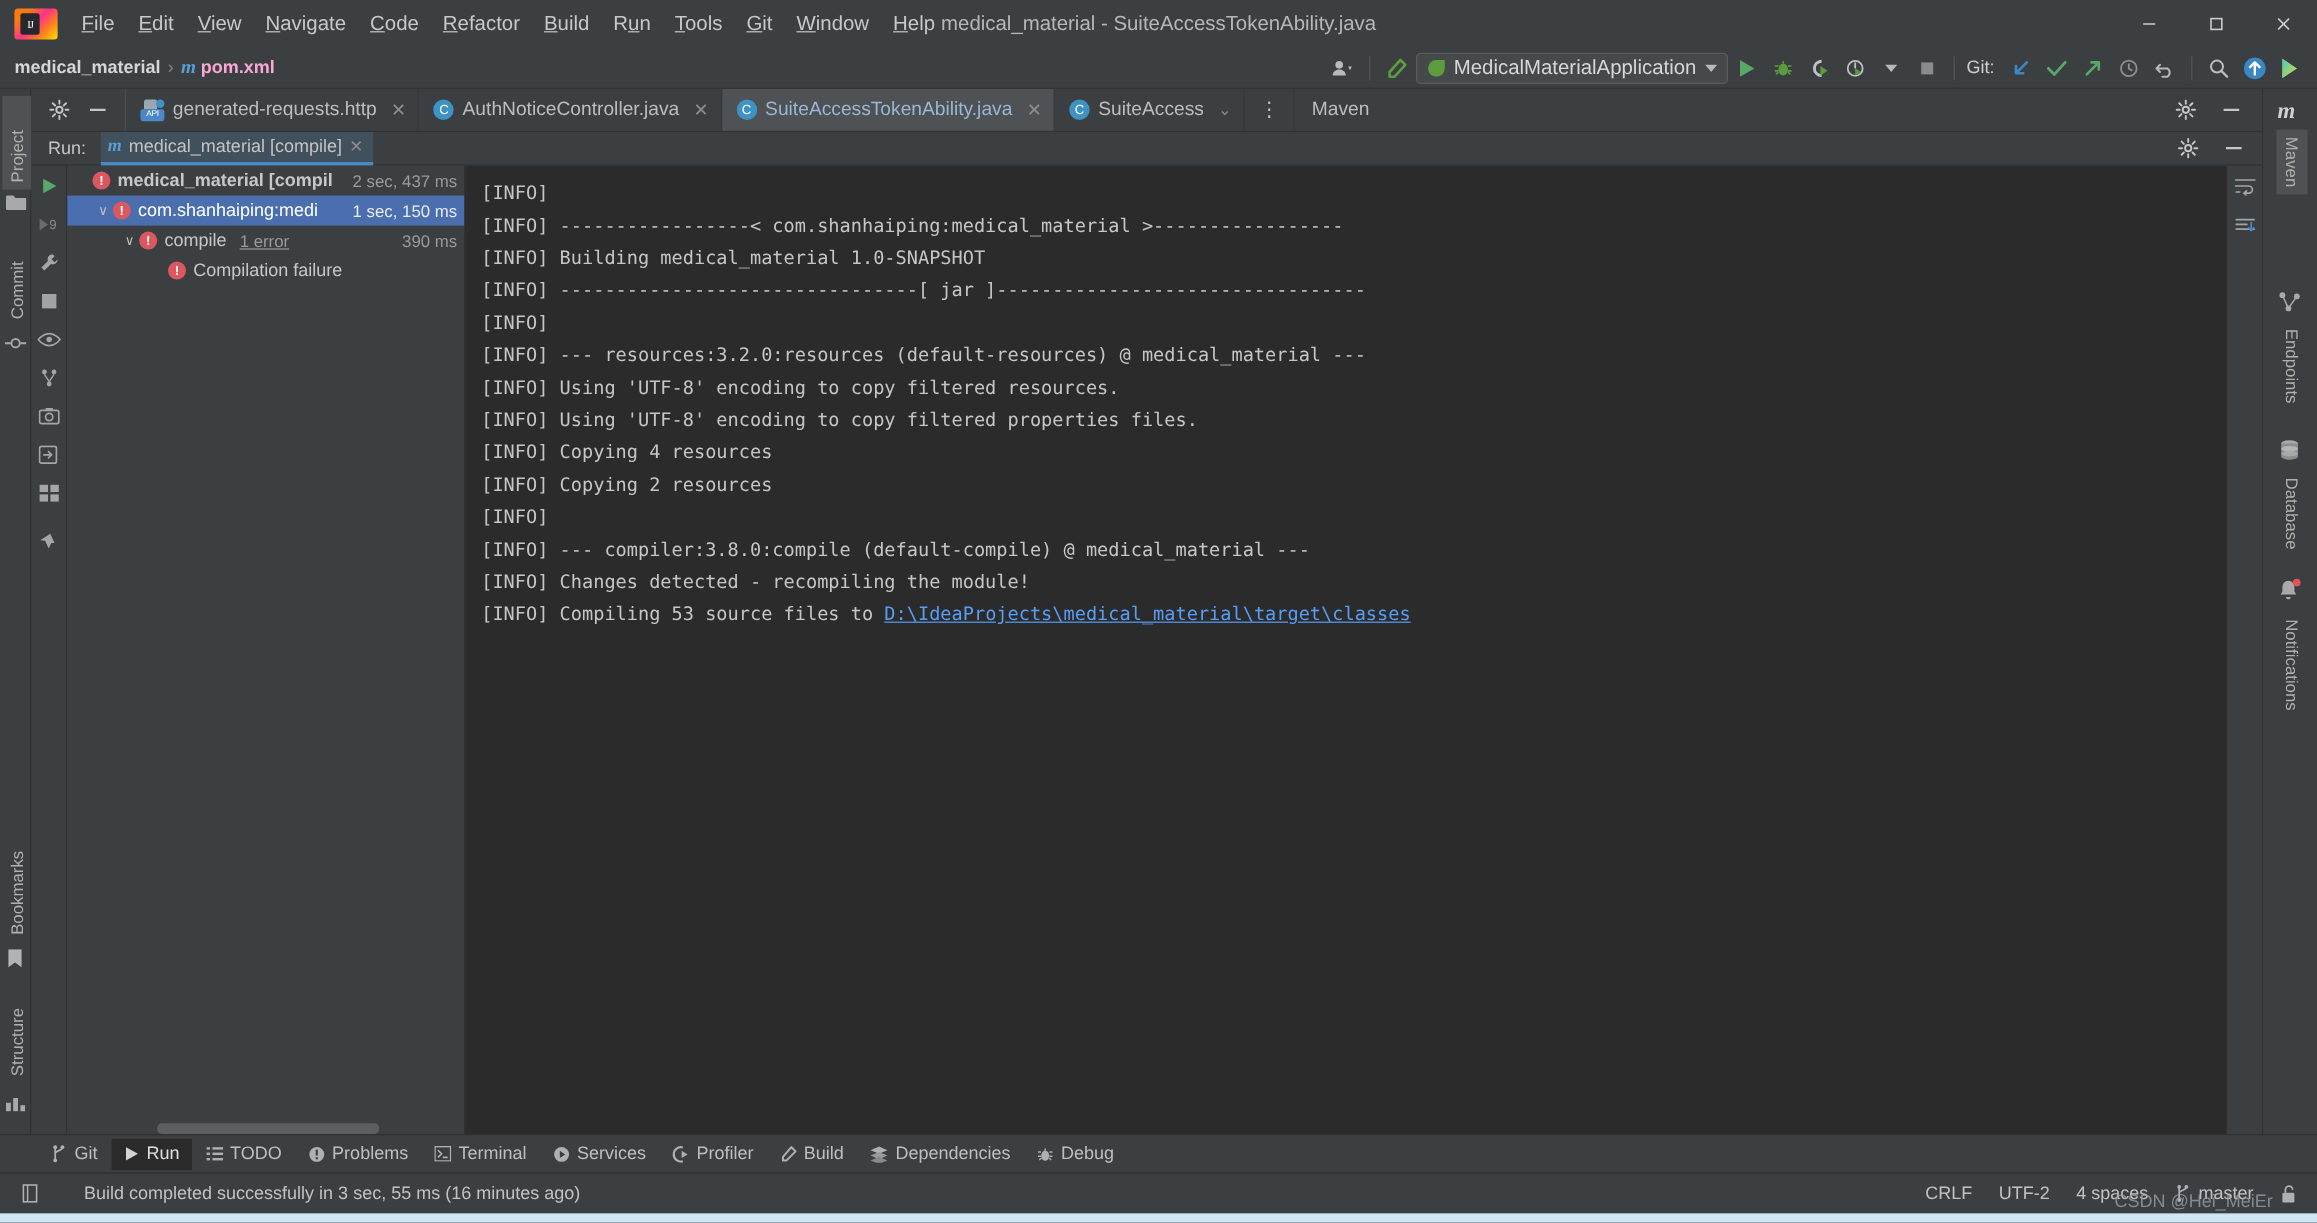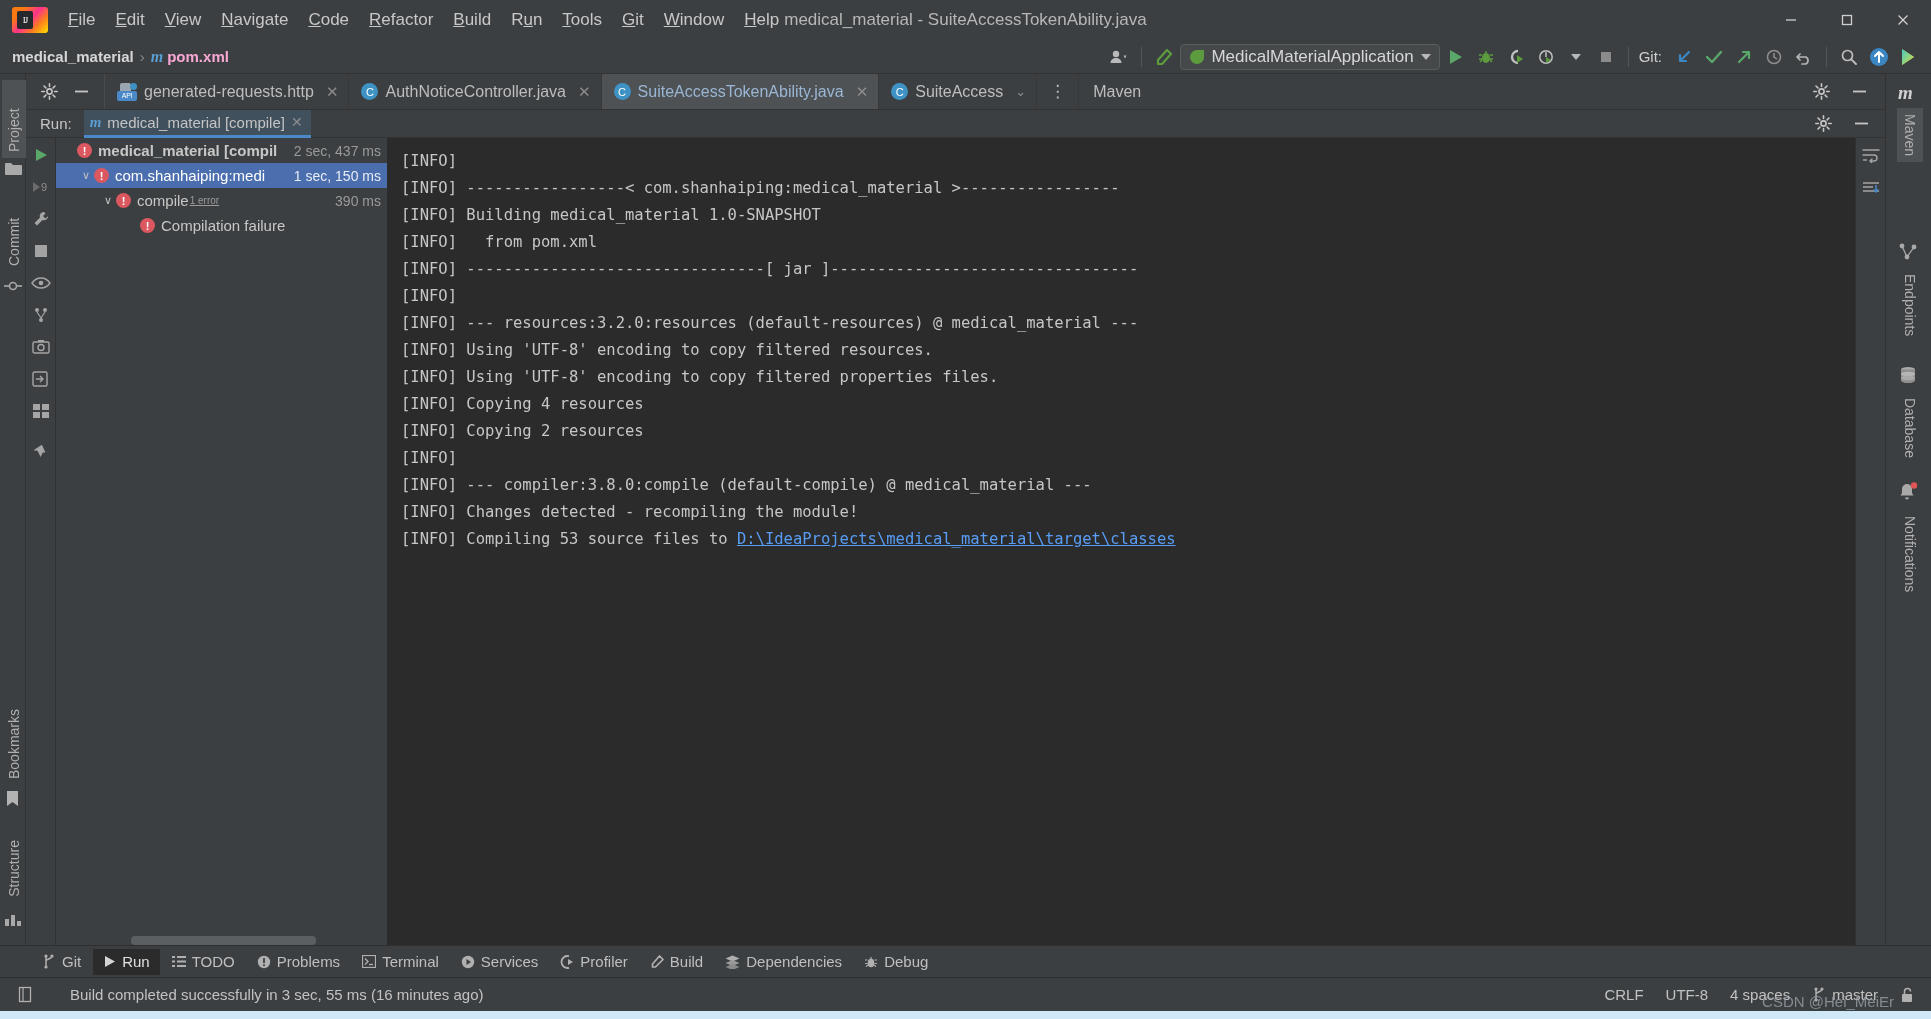--- a/index.html
+++ b/index.html
@@ -113,21 +113,21 @@
   }
   .trow { display: flex; align-items: center; height: 25px; padding-left: 5px; font-size: 15px; color: #c7c7c7;
           white-space: nowrap; position: relative; }
   .trow.sel { background: #4b6eaf; color: #fff; }
   .trow .chev { width: 16px; text-align: center; color: #c0c0c0; font-size: 11px; flex: none; }
   .err-ico { width: 15px; height: 15px; border-radius: 50%; background: #db5860; color: #fff; font-size: 11px;
      display: flex; align-items: center; justify-content: center; flex: none; margin-right: 6px; font-weight: bold;
      font-family: "Liberation Sans", sans-serif; }
   .trow .name { overflow: hidden; text-overflow: clip; }
   .trow .bold { font-weight: bold; }
-  .trow .sub { color: #9a9a9a; margin-left: 1px; font-size: 10px; text-decoration: underline; }
+  .trow .sub { color: #9a9a9a; margin-left: 11px; font-size: 14px; text-decoration: underline; }
   .trow .time { position: absolute; right: 6px; color: #9a9a9a; font-size: 14px; }
   .trow.sel .time { color: #e8ecf4; }
   .tree-scroll { position: absolute; left: 75px; bottom: 0; width: 185px; height: 9px; background: #5c5f61; border-radius: 4px; }
 
   .console {
     flex: 1 1 auto; background: #2b2b2b; padding: 10px 0 0 12px; overflow: hidden;
     font-family: "DejaVu Sans Mono", monospace; font-size: 15.5px; color: #c6c6c6; line-height: 27px;
     min-width: 0;
   }
   .cline { white-space: pre; }
@@ -528,21 +528,20 @@
             <span class="err-ico">!</span>
             <span class="name">Compilation failure</span>
           </div>
           <div class="tree-scroll"></div>
         </div>
 
         <div class="console">
           <div class="cline">[INFO] </div>
           <div class="cline">[INFO] -----------------&lt; com.shanhaiping:medical_material &gt;-----------------</div>
           <div class="cline">[INFO] Building medical_material 1.0-SNAPSHOT</div>
-          <div class="cline">[INFO]   from pom.xml</div>
           <div class="cline">[INFO] --------------------------------[ jar ]---------------------------------</div>
           <div class="cline">[INFO] </div>
           <div class="cline">[INFO] --- resources:3.2.0:resources (default-resources) @ medical_material ---</div>
           <div class="cline">[INFO] Using 'UTF-8' encoding to copy filtered resources.</div>
           <div class="cline">[INFO] Using 'UTF-8' encoding to copy filtered properties files.</div>
           <div class="cline">[INFO] Copying 4 resources</div>
           <div class="cline">[INFO] Copying 2 resources</div>
           <div class="cline">[INFO] </div>
           <div class="cline">[INFO] --- compiler:3.8.0:compile (default-compile) @ medical_material ---</div>
           <div class="cline">[INFO] Changes detected - recompiling the module!</div>
@@ -711,21 +710,21 @@
   <div class="statusbar">
     <span style="position:absolute;left:18px;">
       <svg width="17" height="17" viewBox="0 0 17 17">
           <rect x="1.5" y="1.5" width="11" height="14" fill="none" stroke="#b0b0b0" stroke-width="1.3"></rect>
           <line x1="5" y1="1.5" x2="5" y2="15.5" stroke="#b0b0b0" stroke-width="1.2"></line>
         </svg>
     </span>
     <span class="msg">Build completed successfully in 3 sec, 55 ms (16 minutes ago)</span>
     <div class="st-right">
       <span>CRLF</span>
-      <span>UTF-8</span>
+      <span>UTF-2</span>
       <span>4 spaces</span>
       <span style="display:flex;align-items:center;gap:6px;">
         <span class="ic">
           <svg width="14" height="15" viewBox="0 0 14 15">
               <path d="M4 2v11M4 7c0-2 6-2 6-5" stroke="#b0b0b0" stroke-width="1.5" fill="none"></path>
               <circle cx="4" cy="2" r="1.6" fill="#b0b0b0"></circle>
               <circle cx="10" cy="2" r="1.6" fill="#b0b0b0"></circle>
               <circle cx="4" cy="13" r="1.6" fill="#b0b0b0"></circle>
             </svg>
         </span>

